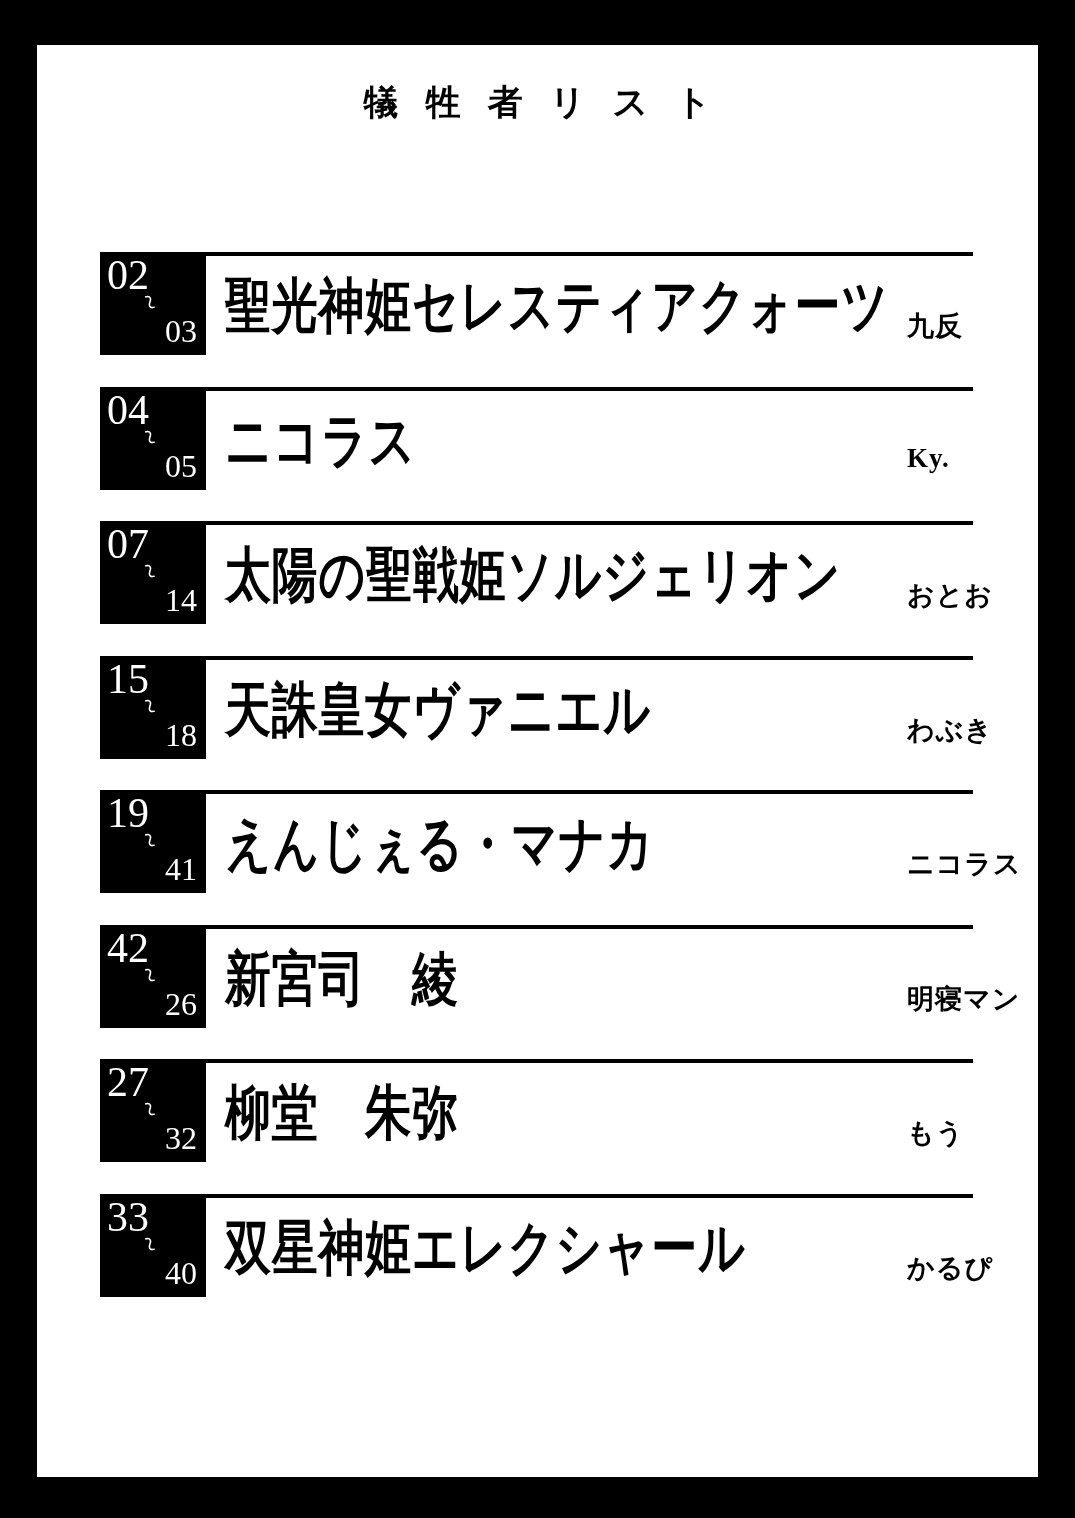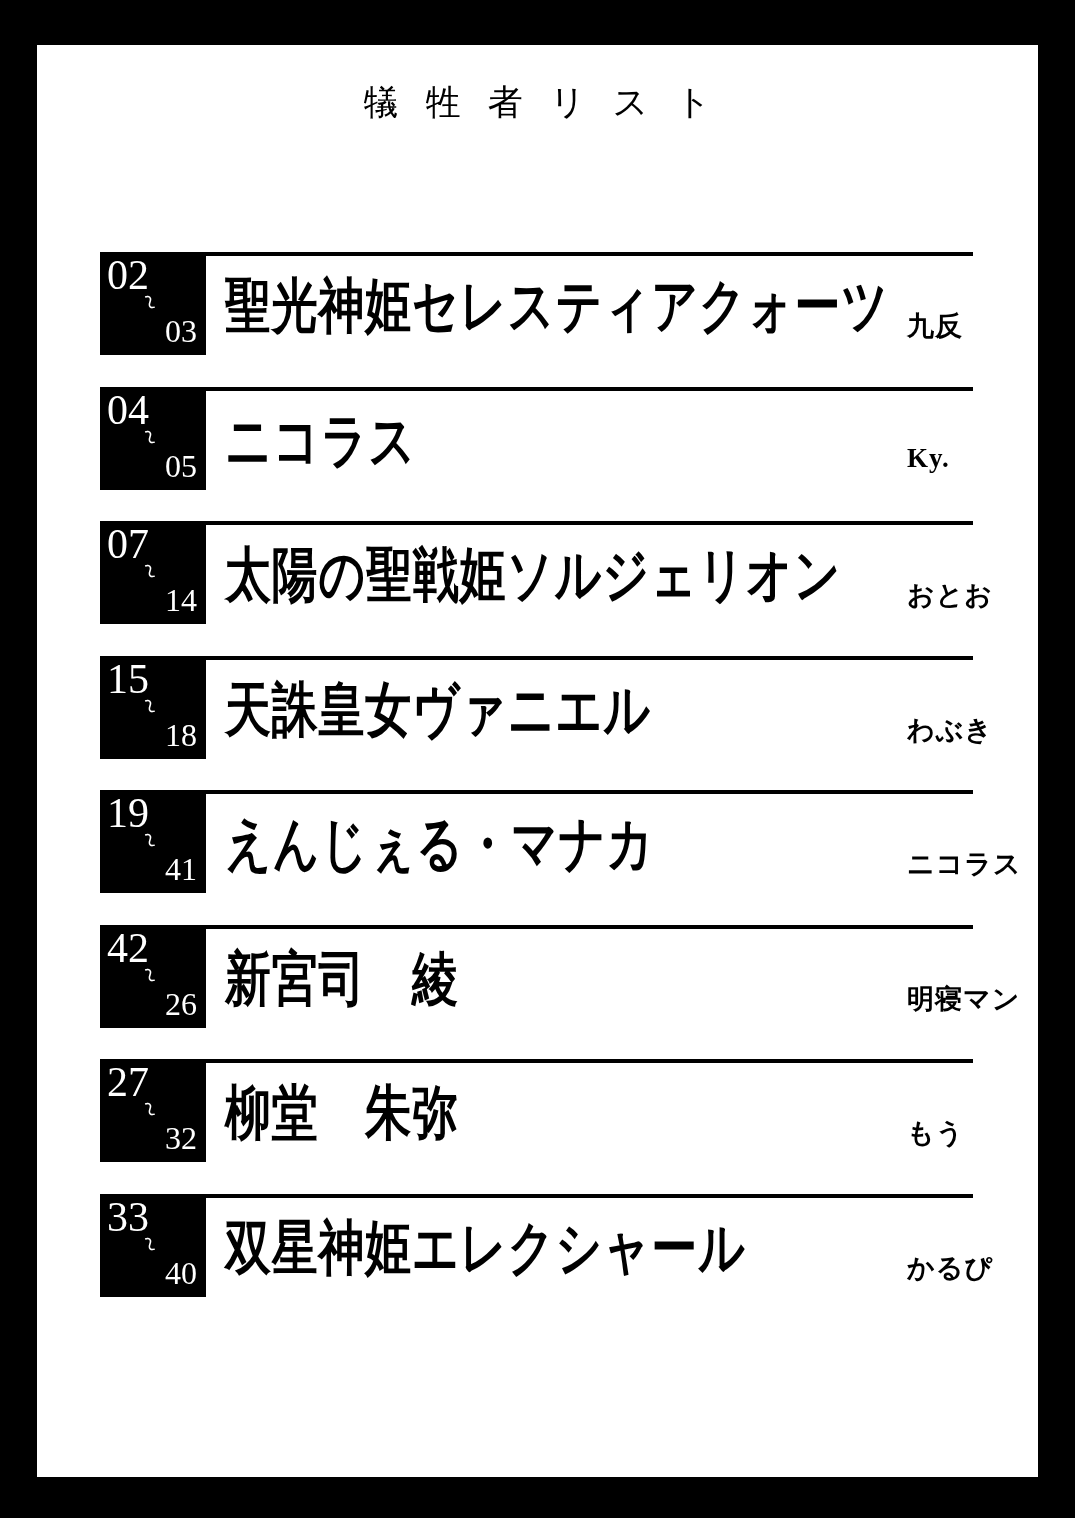--- a/index.html
+++ b/index.html
@@ -9,21 +9,21 @@
     font-family:"Liberation Serif","DejaVu Serif",serif;
     -webkit-font-smoothing:antialiased;
   }
   .sheet{
     position:absolute;left:37px;top:45px;width:1001px;height:1432px;
     background:#fff;color:#000;
   }
   
   .subtitle{
     position:absolute;top:34px;left:0;width:100%;
-    text-align:center;font-size:35px;font-weight:400;
+    text-align:center;font-size:35px;font-weight:700;
     letter-spacing:27px;padding-left:27px;box-sizing:border-box;
     white-space:nowrap;
   }
   .big-title{
     position:absolute;top:50px;left:0;width:100%;
     text-align:center;font-size:130px;line-height:1;font-weight:400;
     letter-spacing:4px;padding-left:4px;box-sizing:border-box;
     white-space:nowrap;
   }
   

